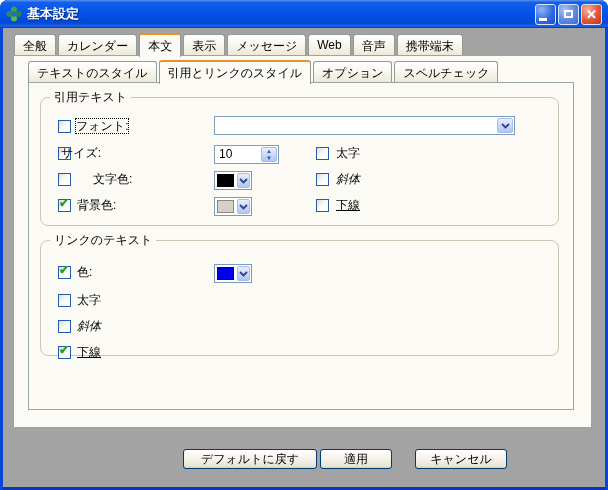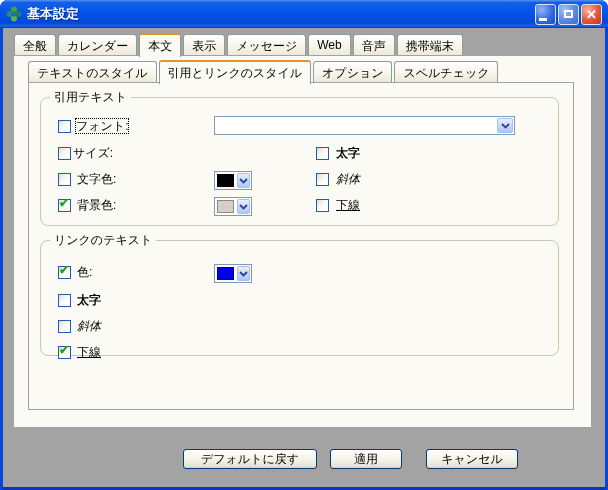--- a/index.html
+++ b/index.html
@@ -39,21 +39,21 @@
     height:24px;margin-bottom:-2px;position:relative;z-index:5;
     background:#FBFAF4;border-top:2px solid #E59328;
   }
   
   .groupbox{position:absolute;border:1px solid #C9C6B4;border-radius:8px;box-sizing:border-box;z-index:6;}
   .group1{left:40px;top:97px;width:519px;height:129px;}
   .group2{left:40px;top:240px;width:519px;height:116px;}
   .group-label{position:absolute;top:-8px;left:9px;background:#FBFAF4;padding:0 4px;line-height:14px;}
   .ctl{position:absolute;box-sizing:border-box;}
   .lbl{line-height:14px;white-space:nowrap;cursor:default;}
-  .lbl.bold{font-weight:bold;}
+  .lbl.bold{font-weight:normal;}
   .lbl.italic{font-style:italic;}
   .lbl.underline{text-decoration:underline;}
   .focus-dotted{outline:1px dotted #000;}
   
   .cb{width:13px;height:13px;border:1px solid #215DAB;background:linear-gradient(135deg,#DDDDD3 0%,#F6F6F2 40%,#FFFFFF 70%);position:absolute;box-sizing:border-box;}
   .cb .check{display:none;position:absolute;left:0px;top:-3px;color:#21A121;font-size:12px;font-weight:bold;line-height:1;}
   .cb.checked .check{display:block;}
   
   .combo{border:1px solid #7F9DB9;background:#fff;display:flex;align-items:stretch;}
   .combo .value{flex:1;padding:2px 4px;line-height:13px;overflow:hidden;white-space:nowrap;}
@@ -135,26 +135,33 @@
     <div class="combo ctl" style="left:173px;top:18px;width:301px;height:19px;">
       <span class="value"></span>
       <span class="combo-arrow">
         <svg width="9" height="6" viewBox="0 0 9 6">
             <path d="M1 1 L4.5 4.5 L8 1" fill="none" stroke="#31418F" stroke-width="1.8"></path>
           </svg>
       </span>
     </div>
 
     <span class="cb ctl" style="left:17px;top:49px;"></span>
-    <span class="lbl ctl" style="left:32px;top:48px;">サイズ:</span>
+    <span class="lbl ctl" style="left:20px;top:48px;">サイズ:</span>
+    <div class="spinner ctl" style="left:173px;top:47px;">
+      <span class="spin-val">10</span>
+      <span class="spin-btns">
+        <span>▲</span>
+        <span>▼</span>
+      </span>
+    </div>
     <span class="cb ctl" style="left:275px;top:49px;"></span>
     <span class="lbl bold ctl" style="left:295px;top:48px;">太字</span>
 
     <span class="cb ctl" style="left:17px;top:75px;"></span>
-    <span class="lbl ctl" style="left:36px;top:74px;">文字色:</span>
+    <span class="lbl ctl" style="left:52px;top:74px;">文字色:</span>
     <div class="colorcombo ctl" style="left:173px;top:73px;">
       <span class="swatch" style="background: rgb(0, 0, 0);"></span>
       <span class="combo-arrow">
         <svg width="9" height="6" viewBox="0 0 9 6">
             <path d="M1 1 L4.5 4.5 L8 1" fill="none" stroke="#31418F" stroke-width="1.8"></path>
           </svg>
       </span>
     </div>
     <span class="cb ctl" style="left:275px;top:75px;"></span>
     <span class="lbl italic ctl" style="left:295px;top:74px;">斜体</span>
@@ -197,16 +204,16 @@
     <span class="cb ctl" style="left:17px;top:79px;"></span>
     <span class="lbl italic ctl" style="left:36px;top:78px;">斜体</span>
 
     <span class="cb ctl checked" style="left:17px;top:105px;">
         <span class="check">✔</span>
       </span>
     <span class="lbl underline ctl" style="left:36px;top:104px;">下線</span>
   </div>
 
   <button class="pushbtn" style="left:183px;top:449px;width:134px;">デフォルトに戻す</button>
-  <button class="pushbtn" style="left:330px;top:449px;width:72px;">適用</button>
-  <button class="pushbtn" style="left:426px;top:449px;width:92px;">キャンセル</button>
+  <button class="pushbtn" style="left:320px;top:449px;width:72px;">適用</button>
+  <button class="pushbtn" style="left:415px;top:449px;width:92px;">キャンセル</button>
 
 </div>
 
 </body></html>

